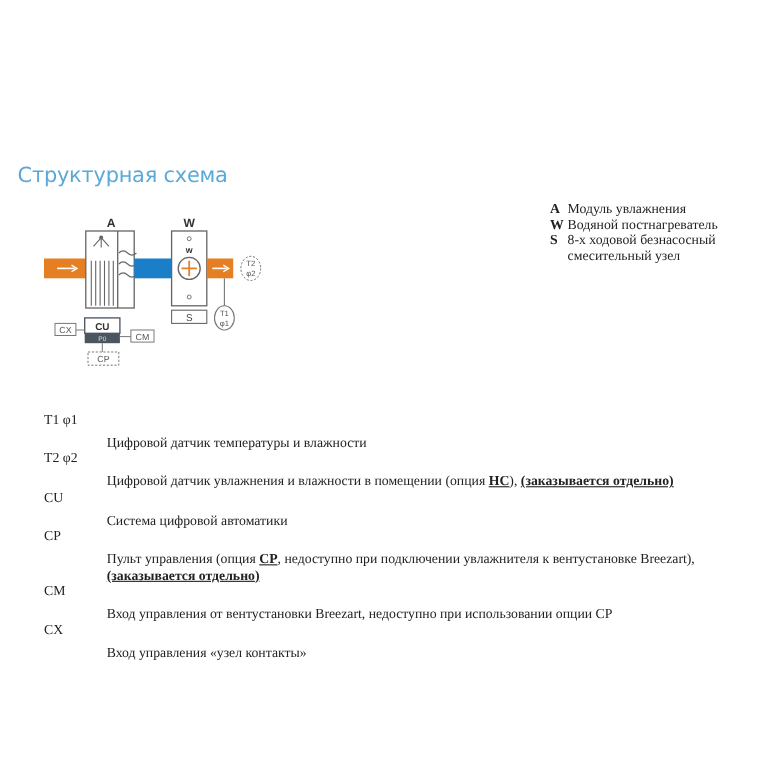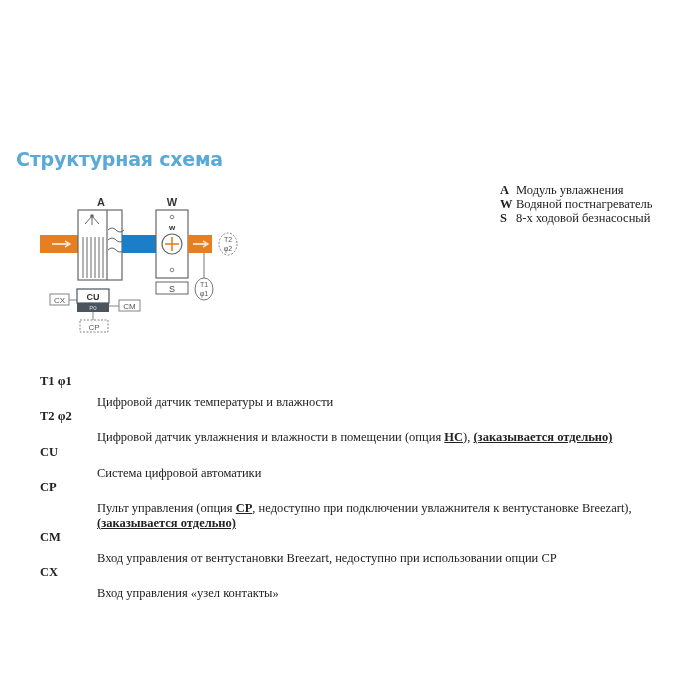--- a/index.html
+++ b/index.html
@@ -1,24 +1,24 @@
 <!DOCTYPE html>
 <html><head>
 <meta charset="utf-8">
 <style>
   html, body { margin: 0; padding: 0; background: #ffffff; }
   body { width: 700px; height: 700px; position: relative; overflow: hidden; font-family: "Liberation Serif", serif; color: #222; }
-  .title { position: absolute; left: 16px; top: 148px; font-family: "DejaVu Sans", sans-serif; font-weight: bold; font-size: 19px; color: #5aa9d6; letter-spacing: -0.2px; }
+  .title { position: absolute; left: 16px; top: 148px; font-family: "DejaVu Sans", sans-serif; font-weight: normal; font-size: 19px; color: #5aa9d6; letter-spacing: -0.2px; }
   .diagram { position: absolute; left: 40px; top: 190px; width: 220px; height: 150px; }
   .legend-top { position: absolute; left: 500px; top: 183px; font-size: 12.5px; line-height: 14px; }
   .legend-top .row { display: flex; }
   .legend-top .key { width: 16px; font-weight: bold; }
   .legend-bottom { position: absolute; left: 40px; top: 374px; font-size: 12.5px; line-height: 14.4px; width: 660px; }
   .legend-bottom .row { display: flex; }
-  .legend-bottom .key { width: 57px; flex: none; font-weight: bold; }
+  .legend-bottom .key { width: 57px; flex: none; font-weight: normal; }
   .legend-bottom .val { flex: 1; white-space: nowrap; margin-top: 21px; }
   b { font-weight: bold; text-decoration: underline; }
 </style>
 </head>
 <body>
 
 <div class="title">Структурная схема</div>
 
 <div class="diagram">
   <svg width="220" height="150" viewBox="0 0 220 150" font-family="Liberation Sans, sans-serif">
@@ -119,20 +119,24 @@
       <span>Модуль увлажнения</span>
     </div>
   <div class="row">
       <span class="key">W</span>
       <span>Водяной постнагреватель</span>
     </div>
   <div class="row">
       <span class="key">S</span>
       <span>8-х ходовой безнасосный</span>
     </div>
+  <div class="row">
+      <span class="key"></span>
+      <span>смесительный узел</span>
+    </div>
 </div>
 
 <div class="legend-bottom">
   <div class="row">
     <span class="key">T1 φ1</span>
     <span class="val">Цифровой датчик температуры и влажности</span>
   </div>
   <div class="row">
     <span class="key">T2 φ2</span>
     <span class="val"><span>Цифровой датчик увлажнения и влажности в помещении (опция </span><b>HC</b><span>), </span><b>(заказывается отдельно)</b></span>

